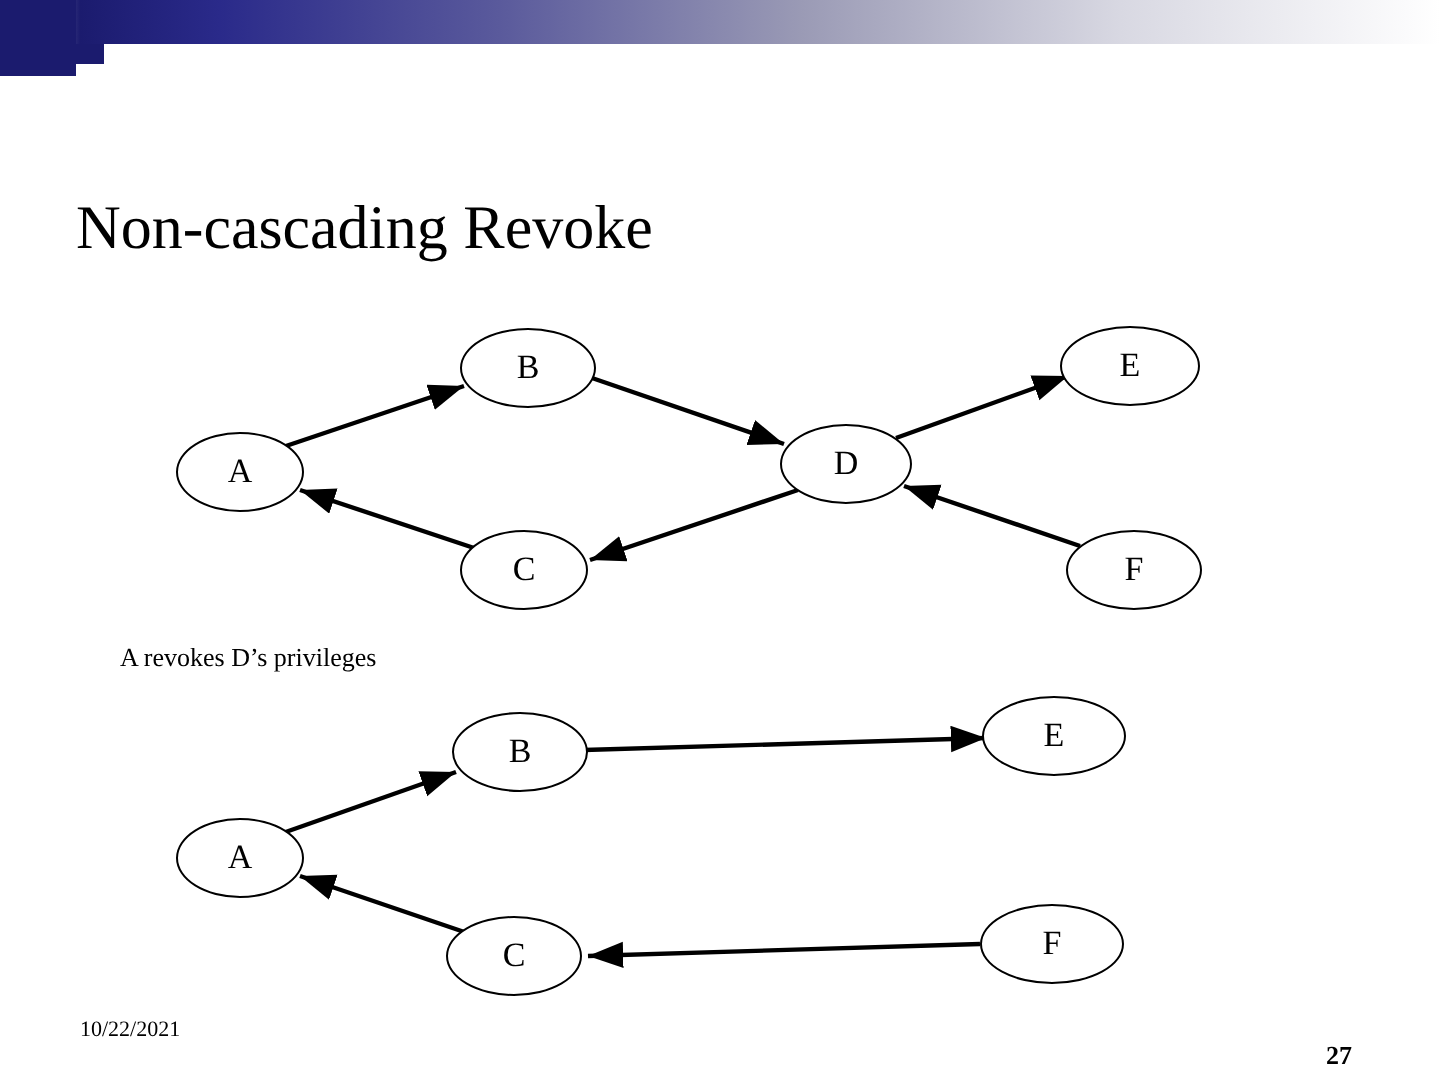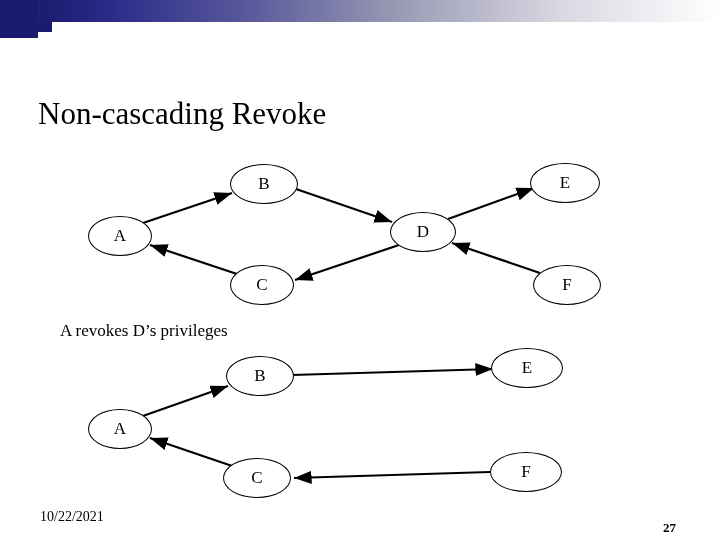--- a/index.html
+++ b/index.html
@@ -64,30 +64,30 @@
     color: #000000;
     font-size: 17px;
     font-family: "Liberation Serif", serif;
     display: flex;
     align-items: center;
     justify-content: center;
     box-sizing: border-box;
   }
   .caption {
     position: absolute;
-    font-size: 17px;
+    font-size: 13px;
     color: #000000;
     font-family: "Liberation Serif", serif;
     white-space: nowrap;
   }
   .footer-date {
     position: absolute;
     left: 40px;
     top: 509px;
-    font-size: 14px;
+    font-size: 11px;
     color: #000000;
     font-family: "Liberation Serif", serif;
   }
   .footer-page {
     position: absolute;
     left: 663px;
     top: 507px;
     font-size: 13px;
     font-weight: bold;
     color: #000000;

